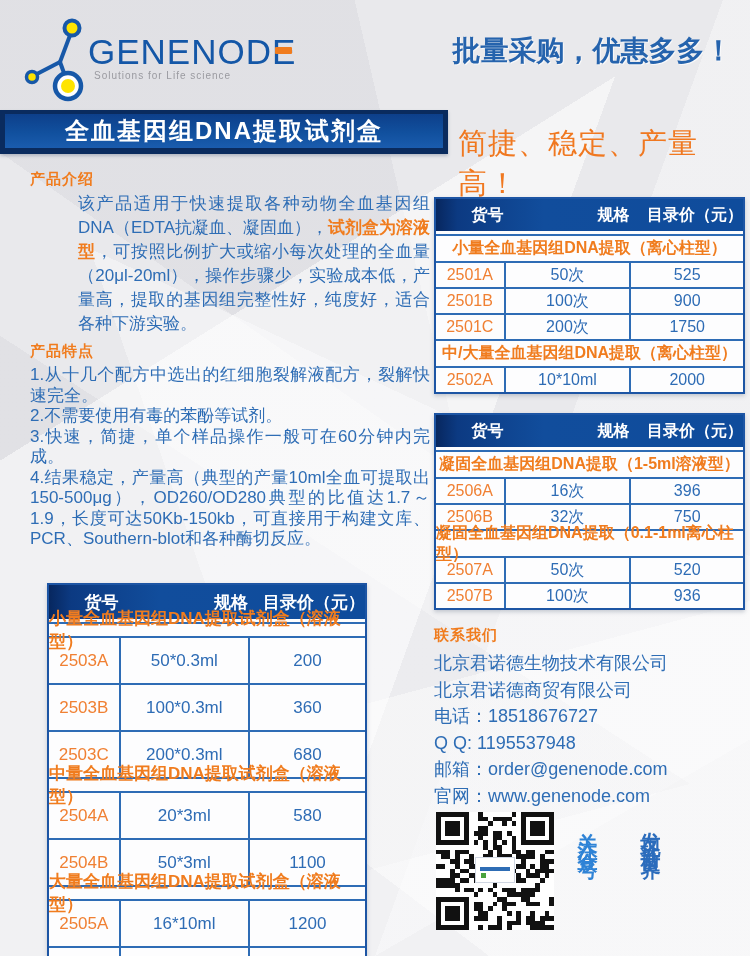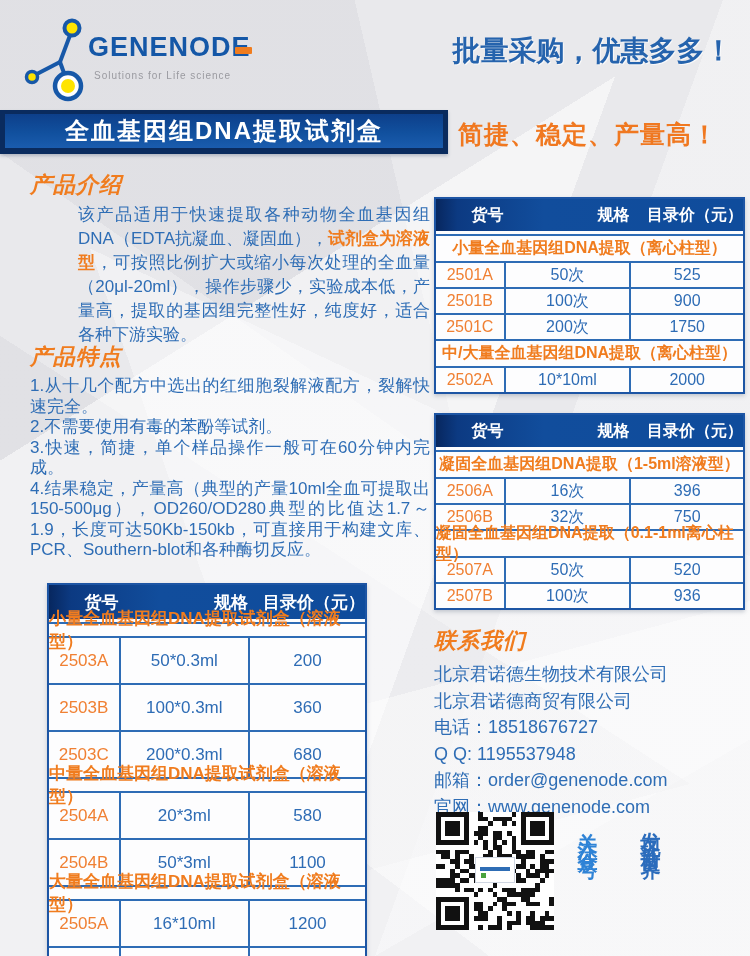--- a/index.html
+++ b/index.html
@@ -15,21 +15,21 @@
       conic-gradient(from  75deg at 28% 78%, rgba(255,255,255,.45) 0 52deg, rgba(255,255,255,0) 52deg),
       conic-gradient(from 255deg at 92% 82%, rgba(208,208,214,.32) 0 48deg, rgba(208,208,214,0) 48deg),
       conic-gradient(from  20deg at 50% 100%,rgba(255,255,255,.35) 0 40deg, rgba(255,255,255,0) 40deg);
   }
 
   
   .logo { position:absolute; left:22px; top:6px; width:300px; height:100px; }
   .logo-icon { position:absolute; left:0; top:8px; }
   .logo-word {
     position:absolute; left:66px; top:26px;
-    font-size:27px; font-weight:700; letter-spacing:1px; color:#1457a7;
+    font-size:35px; font-weight:400; letter-spacing:1px; color:#1457a7;
   }
   .logo-e { position:relative; }
   .logo-e::after {
     content:""; position:absolute; left:3px; top:15px; width:17px; height:7px;
     background:#f07c1e; border-radius:1px;
   }
   .logo-tagline { position:absolute; left:72px; top:64px; font-size:10px; color:#9a9aa0; letter-spacing:1px; }
   .top-slogan {
     position:absolute; left:440px; top:32px; width:305px; text-align:center;
     font-size:28px; font-weight:bold; color:#2563ad;
@@ -42,26 +42,26 @@
     background:#0a2b5e; padding:4px 5px 6px 5px;
     box-shadow:0 2px 3px rgba(120,130,150,.45);
   }
   .banner-inner {
     width:100%; height:100%;
     background:linear-gradient(180deg,#0d3f8a 0%,#11509e 55%,#1a5cae 100%);
     display:flex; align-items:center; justify-content:center;
   }
   .banner-title { color:#ffffff; font-size:24px; font-weight:bold; letter-spacing:2px; }
   .banner-slogan {
-    position:absolute; left:458px; top:118px; width:290px;
-    font-size:25px; font-weight:bold; color:#f07820; letter-spacing:1px;
-  }
-
-  
-  .sec-heading { font-size:22px; font-weight:bold; color:#f07c1e; letter-spacing:1px;font-style:italic; }
+    position:absolute; left:458px; top:124px; width:290px;
+    font-size:29px; font-weight:normal; color:#f07820; letter-spacing:1px;
+  }
+
+  
+  .sec-heading { font-size:15px; font-weight:bold; color:#f07c1e; letter-spacing:1px; }
   .intro { position:absolute; left:30px; top:170px; width:400px; }
   .intro-text { margin-top:3px; font-size:17px; line-height:24px; color:#2e6db5; text-align:justify;margin-left:48px; }
   .hl { color:#f07c1e; font-weight:bold; }
   .features { position:absolute; left:30px; top:342px; width:400px; }
   .features .feat { font-size:17px; line-height:20.5px; color:#2e6db5; text-align:justify; }
   .features .sec-heading { margin-bottom:4px; }
 
   
   .pt {
     position:absolute; background:#fdfdfe;

